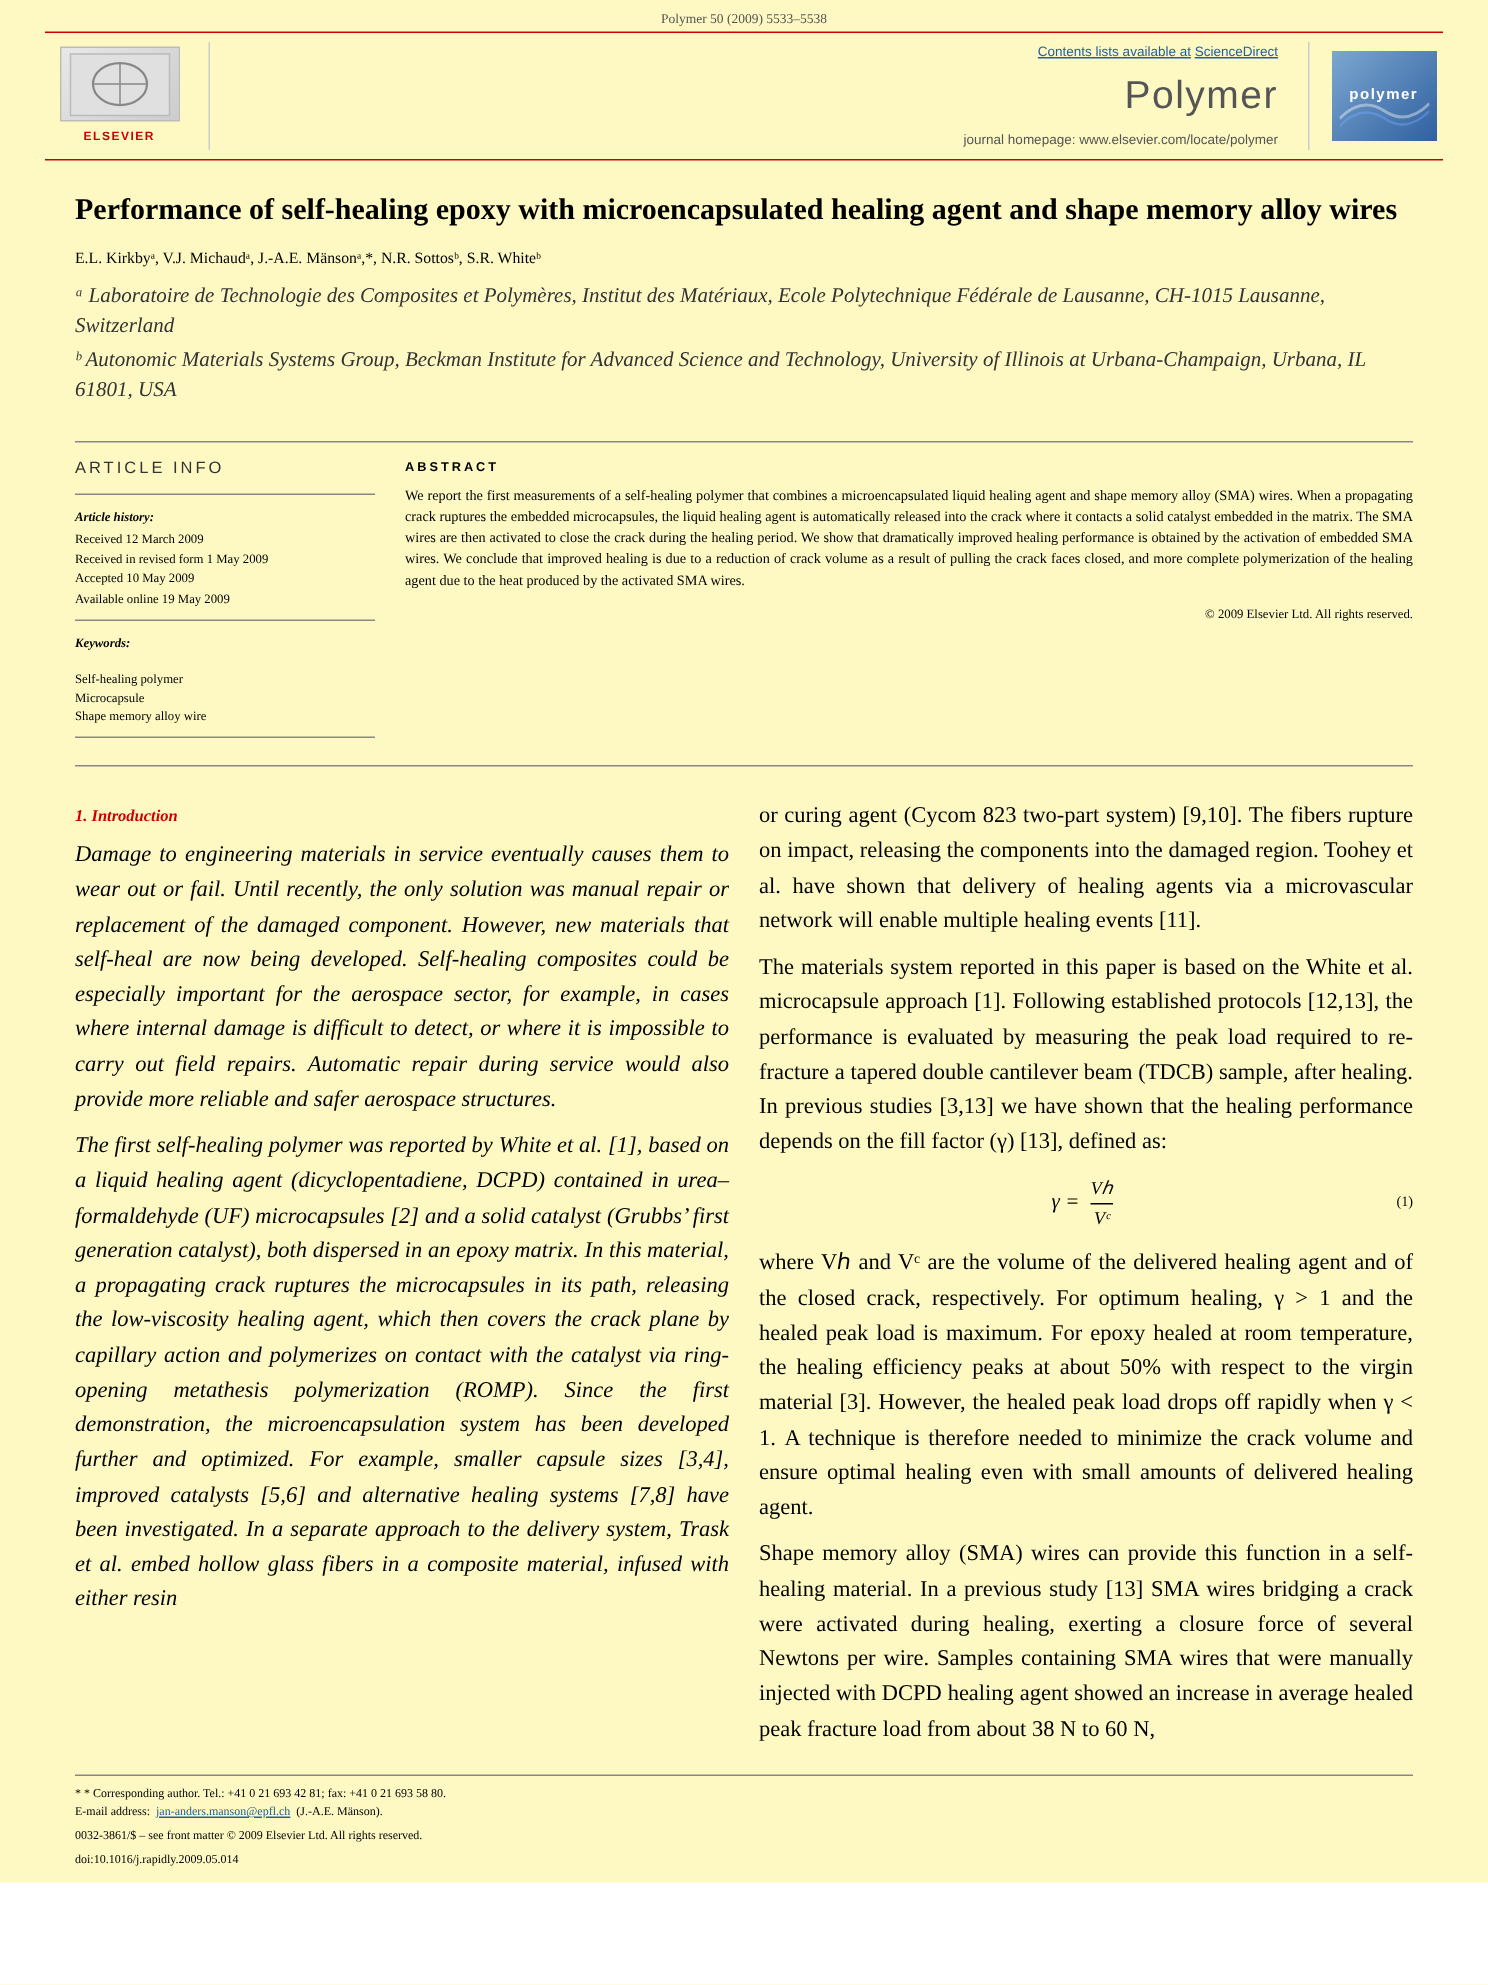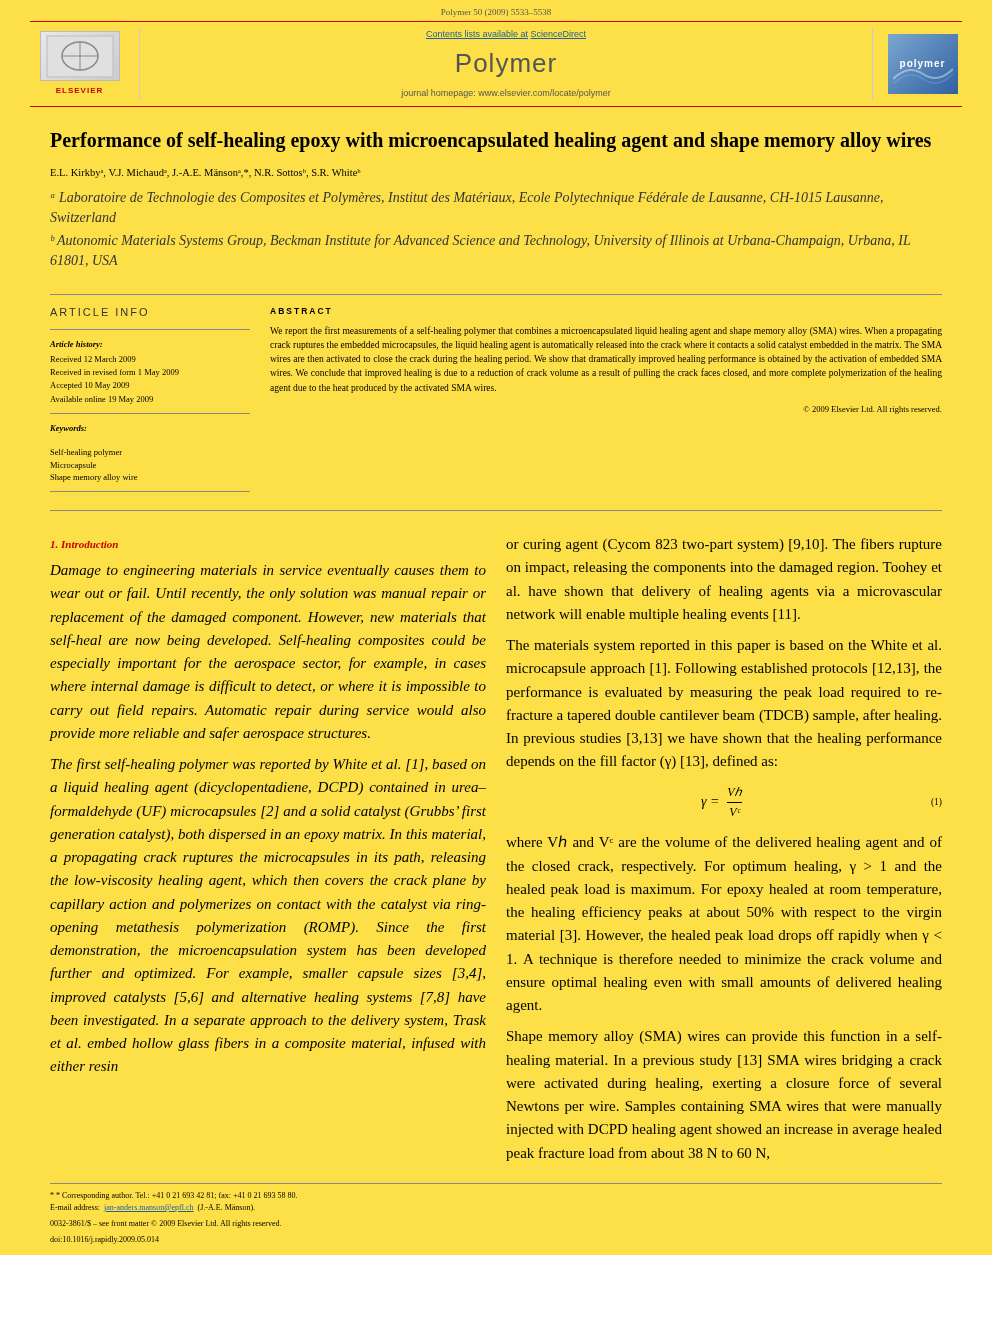--- a/index.html
+++ b/index.html
@@ -8,21 +8,21 @@
       background: #fff;
       color: #000;
       width: 992px;
       min-height: 1323px;
       font-size: 10.5px;
       line-height: 1.45;
     }
 
     .page-wrapper {
       width: 992px;
-      background: #fde047;
+      background: #fef9c3;
       padding: 0;
     }
 
     
     .top-bar {
       text-align: center;
       font-size: 9px;
       color: #555;
       padding: 6px 0 2px 0;
       border-bottom: none;
@@ -66,21 +66,21 @@
       color: #c00;
       font-weight: bold;
       letter-spacing: 1px;
       font-family: Arial, sans-serif;
     }
 
     .journal-center {
       flex: 1;
       display: flex;
       flex-direction: column;
-      align-items: center;
+      align-items: flex-end;
       justify-content: center;
       padding: 0 20px;
     }
 
     .sciencedirect-link {
       font-size: 9px;
       color: #555;
       margin-bottom: 4px;
       font-family: Arial, sans-serif;
     }

